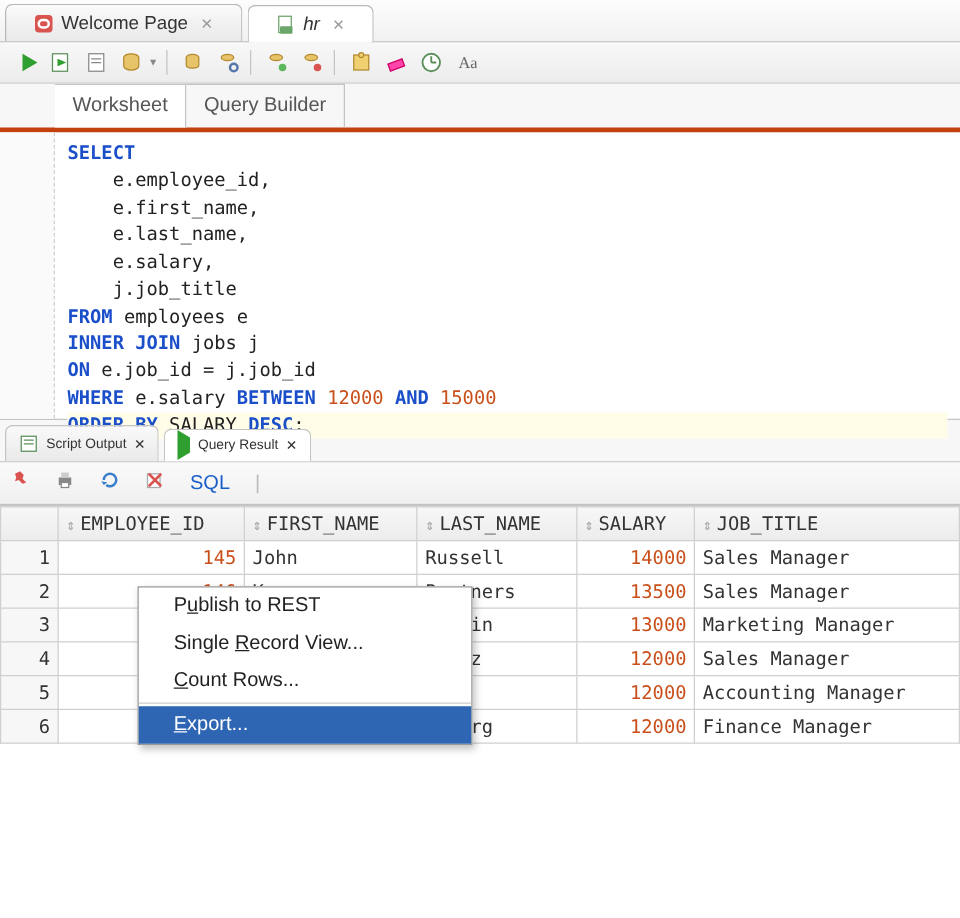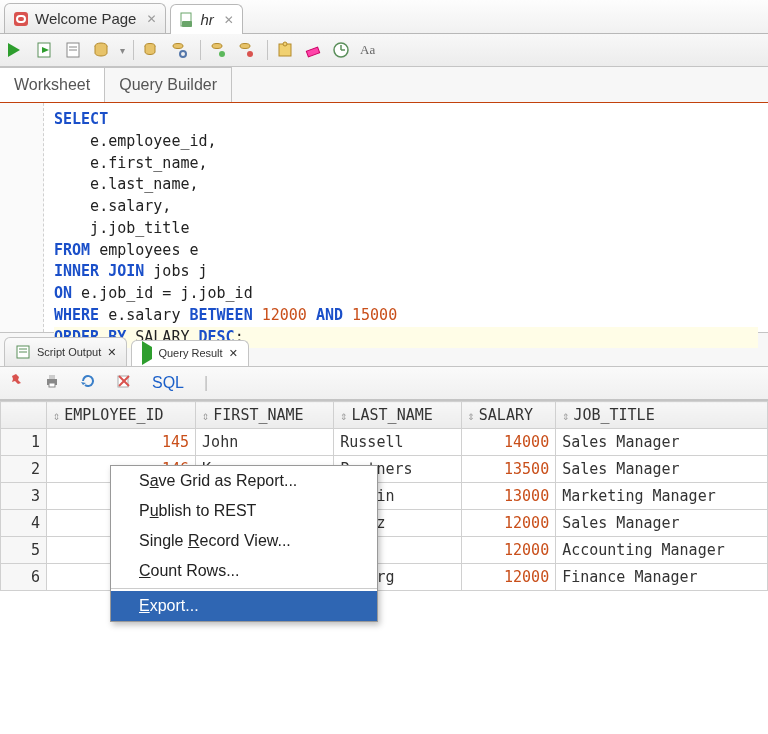--- a/index.html
+++ b/index.html
@@ -20,21 +20,21 @@
     align-items: flex-end;
     border-bottom: 1px solid #b8b8b8;
     background: linear-gradient(#fdfdfd,#f1f1f1);
     height: 34px;
     padding-left: 4px;
   }
   .file-tab {
     display: flex;
     align-items: center;
     gap: 6px;
-    padding: 6px 8px;
+    padding: 6px 22px;
     border: 1px solid #b8b8b8;
     border-bottom: none;
     border-radius: 6px 6px 0 0;
     background: linear-gradient(#fafafa,#e9e9e9);
     margin-right: 4px;
     font-size: 15px;
     color: #333;
   }
   .file-tab.active {
     background: #fff;
@@ -55,41 +55,42 @@
     gap: 6px;
     padding: 6px 8px;
     border-bottom: 1px solid #c4c4c4;
     background: linear-gradient(#f8f8f8,#ececec);
   }
   .tb-btn {
     width: 22px;
     height: 20px;
     display: flex;
     align-items: center;
-    justify-content: flex-start;
+    justify-content: flex-end;
     border-radius: 3px;
   }
   .tb-sep {
     width: 1px;
     height: 20px;
     background: #c4c4c4;
     margin: 0 2px;
   }
   .tri-green {
     width:0;height:0;
     border-top:7px solid transparent;
     border-bottom:7px solid transparent;
     border-left:12px solid #2e9e2e;
   }
 
   
   .ws-tabs {
     display: flex;
-    border-bottom: 1px solid #c2410c;
+    border-bottom: 4px solid #c2410c;
     background: #f7f7f7;
+    padding-left: 44px;
   }
   .ws-tab {
     padding: 8px 14px;
     font-size: 16px;
     color: #555;
     border-right: 1px solid #c4c4c4;
     border-top: 1px solid #c4c4c4;
   }
   .ws-tab.active {
     background: #fff;
@@ -444,20 +445,19 @@
           <td class="num"></td>
           <td></td>
           <td>enberg</td>
           <td class="num">12000</td>
           <td>Finance Manager</td>
         </tr>
       </tbody>
   </table>
 
   <div class="context-menu">
-    <div class="mi"><span>S<span class="ul">a</span>ve Grid as Report...</span></div>
     <div class="mi"><span>P<span class="ul">u</span>blish to REST</span></div>
     <div class="mi"><span>Single <span class="ul">R</span>ecord View...</span></div>
     <div class="mi"><span><span class="ul">C</span>ount Rows...</span></div>
     <hr>
     <div class="mi sel"><span><span class="ul">E</span>xport...</span></div>
   </div>
 </div>
 
 </body></html>

